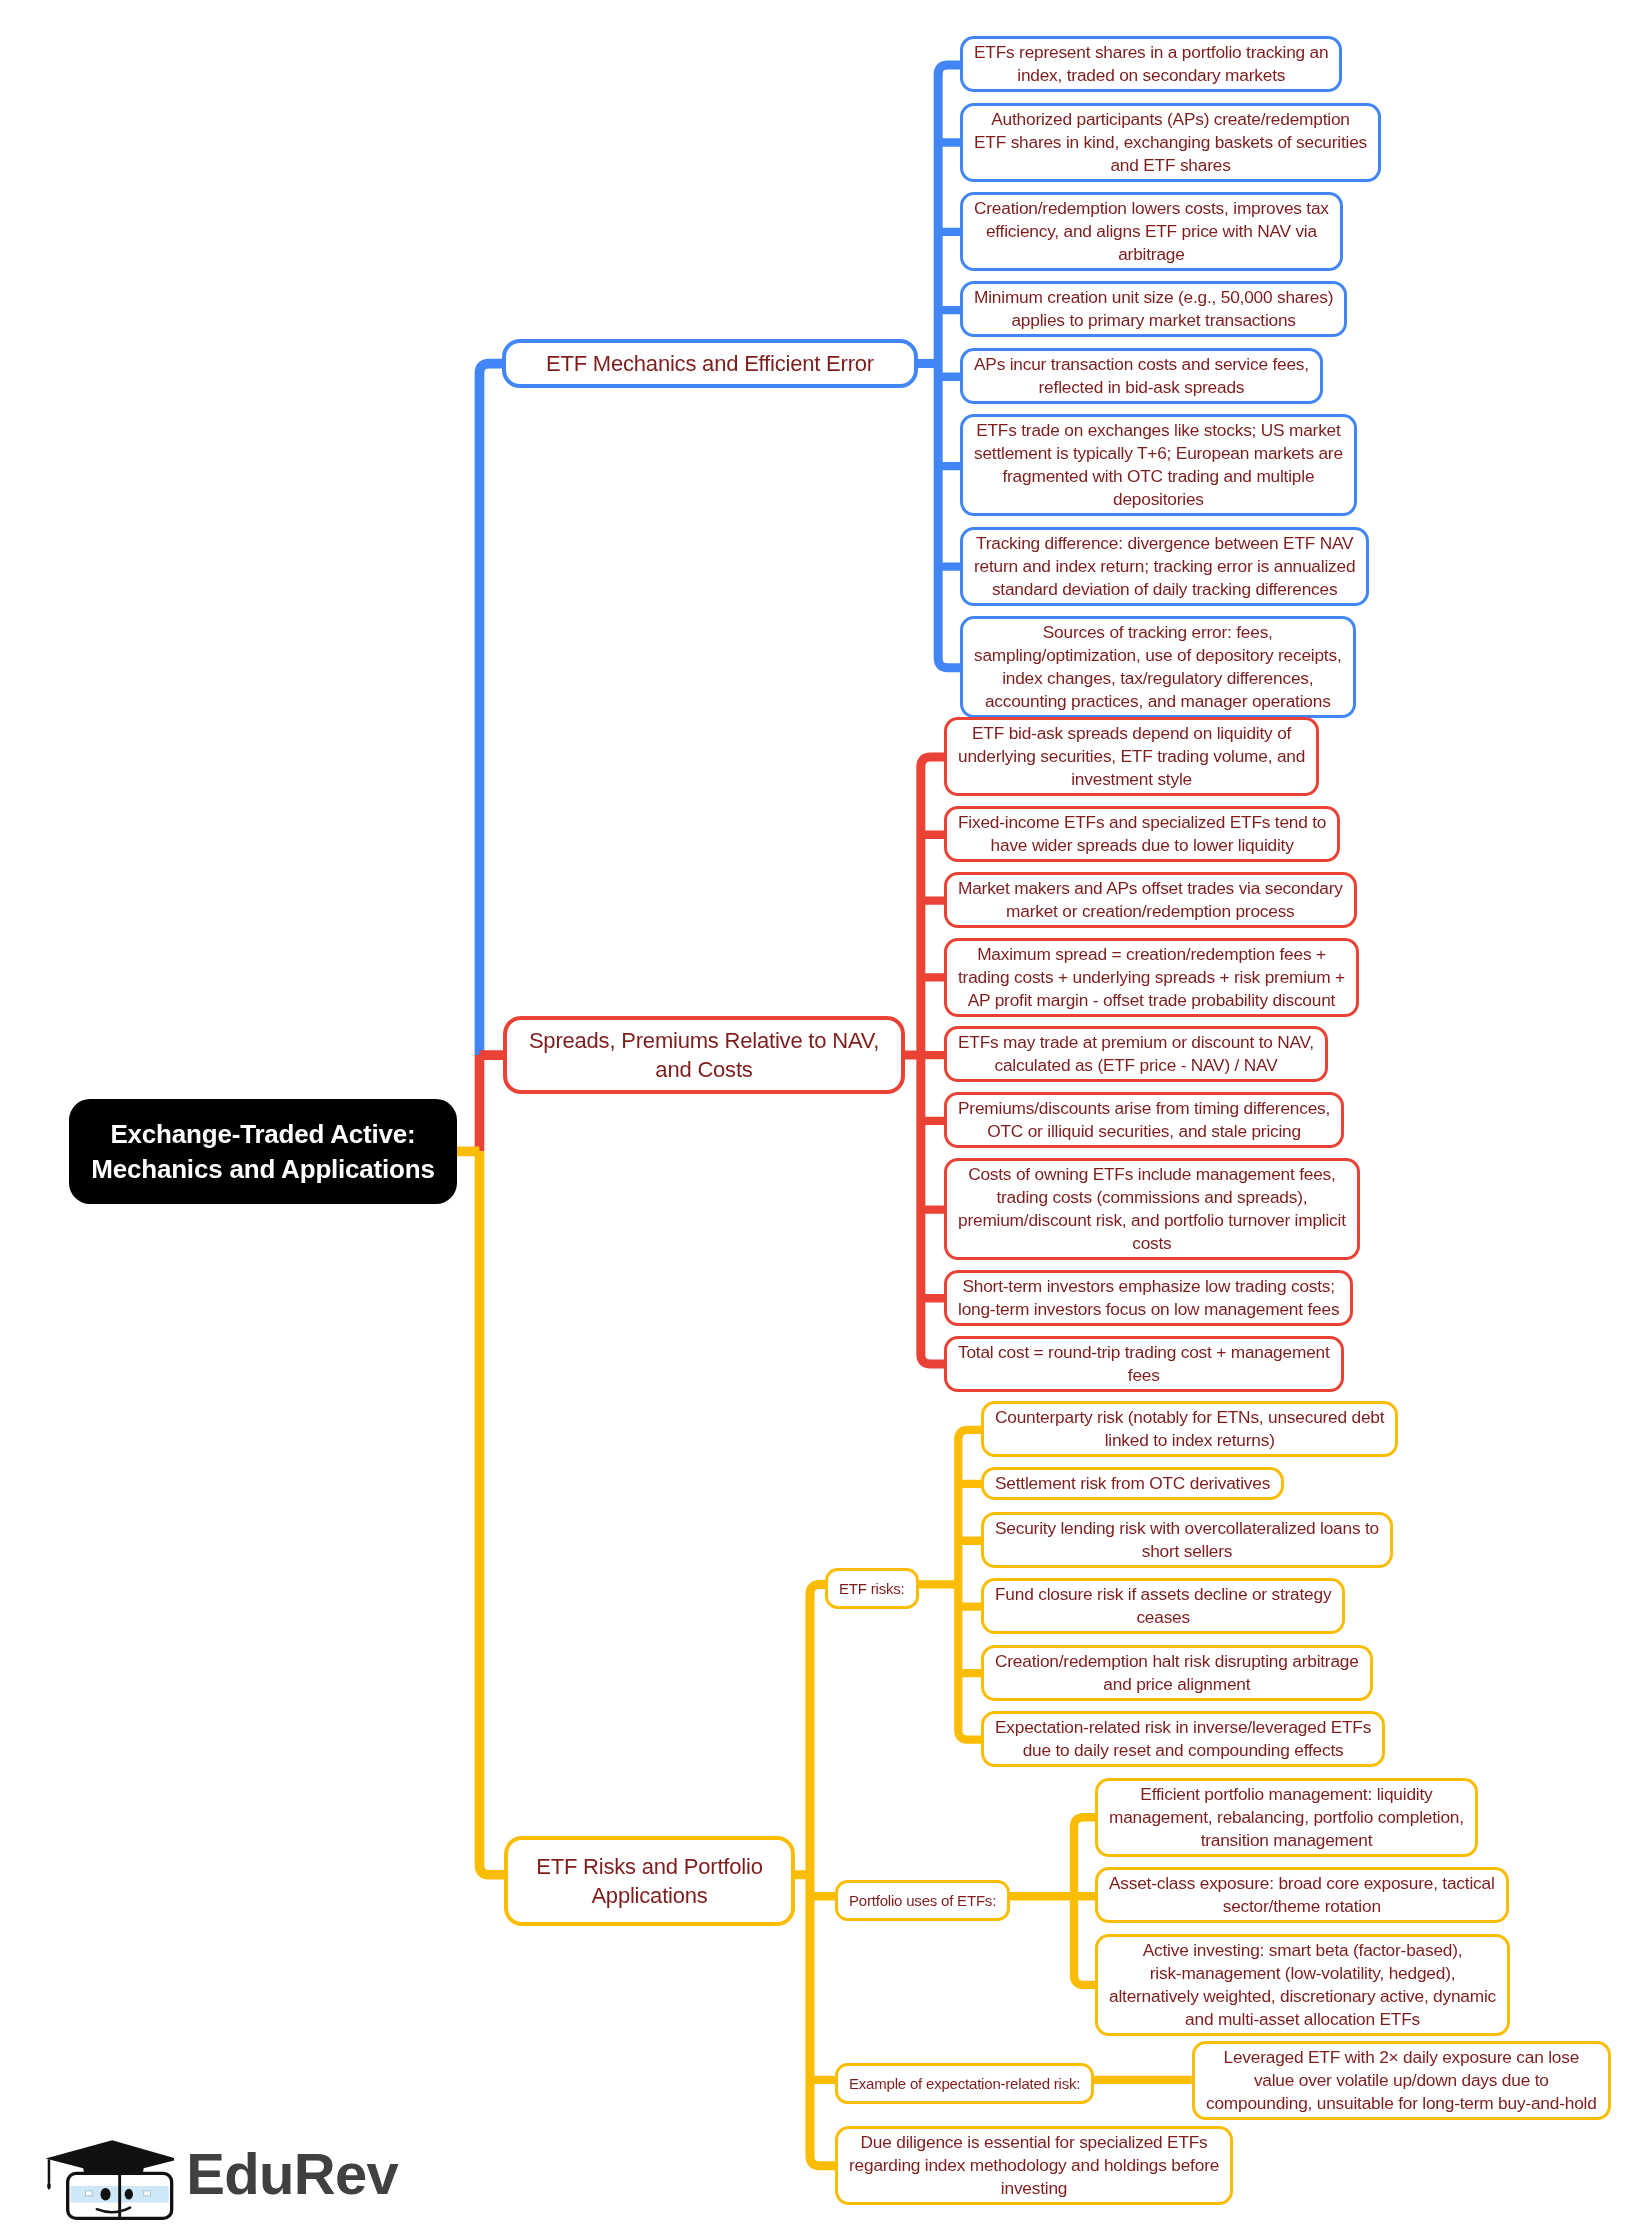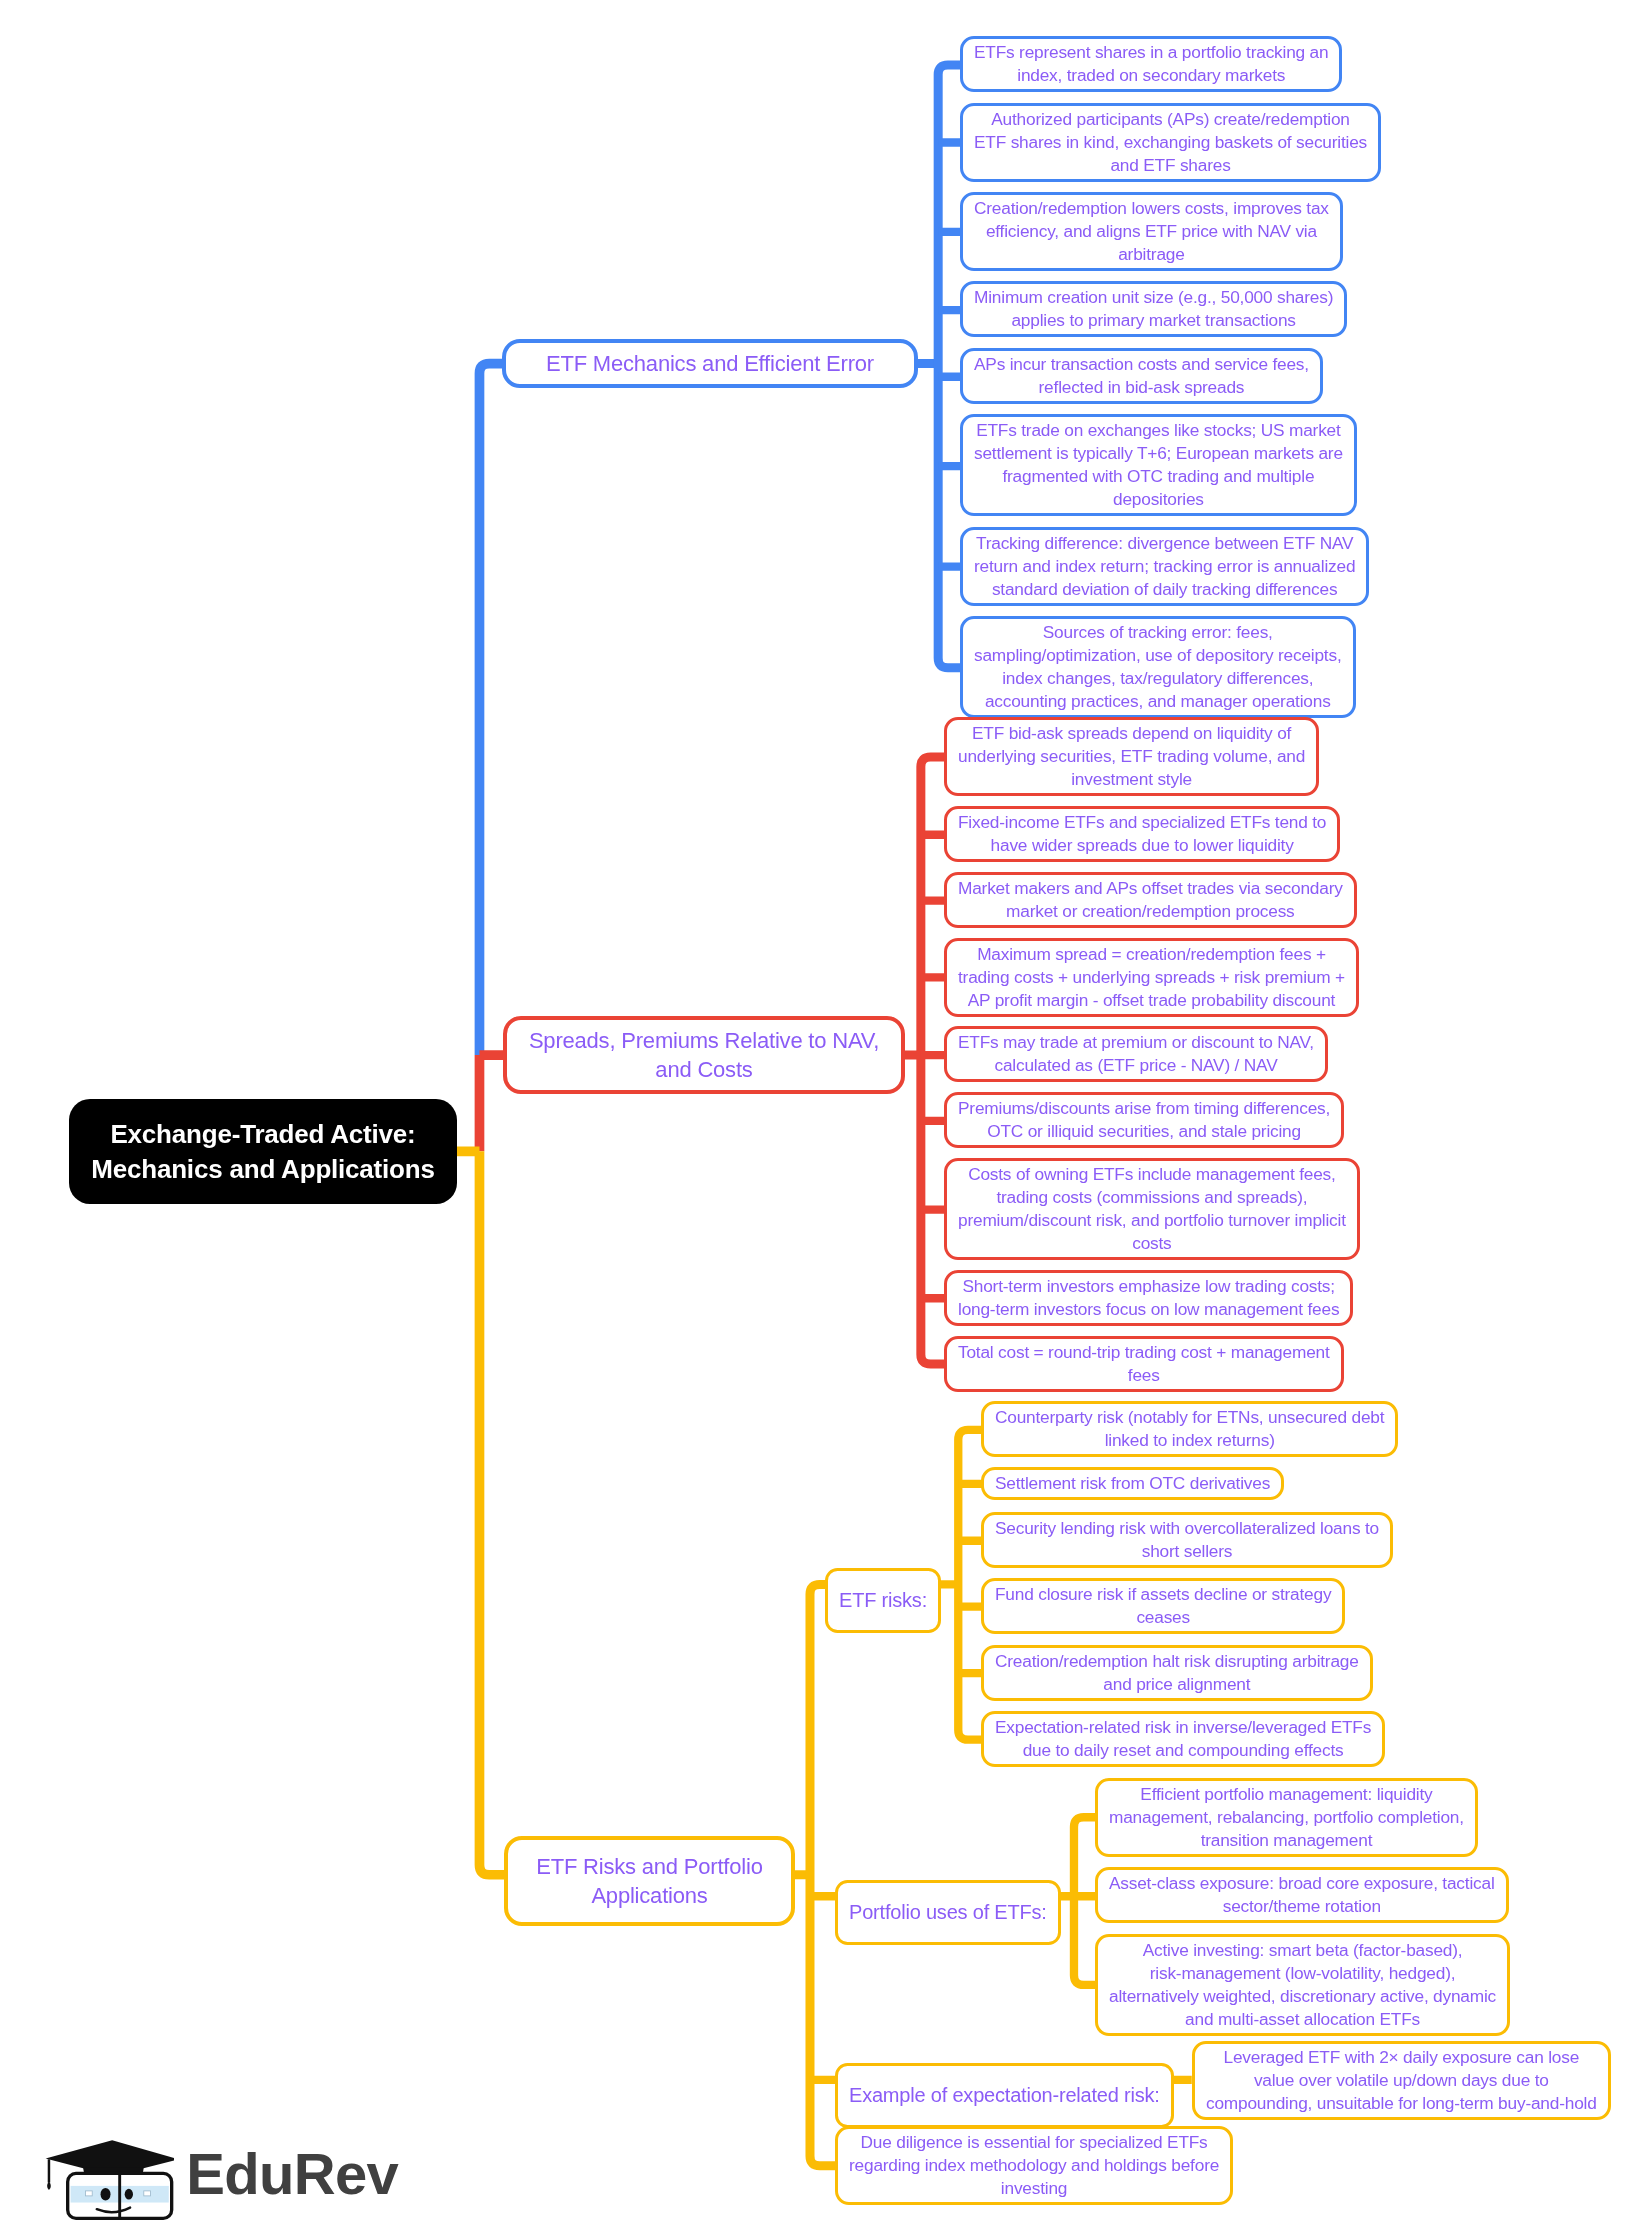--- a/index.html
+++ b/index.html
@@ -1,24 +1,24 @@
 <!DOCTYPE html>
 <html style="font-size:11px"><head>
 <meta charset="utf-8">
 <style>
   html,body{margin:0;padding:0;background:#ffffff;}
   body{width:1647px;height:2239px;position:relative;font-family:"Liberation Sans",sans-serif;}
   #canvas{position:absolute;left:0;top:0;width:1647px;height:2239px;}
   svg.wires{position:absolute;left:0;top:0;z-index:1;}
-  .node{position:absolute;z-index:2;box-sizing:border-box;background:#ffffff;color:#8b5cf6;
+  .node{position:absolute;z-index:2;box-sizing:border-box;background:#ffffff;color:#7f1d1d;
         text-align:center;white-space:pre;display:flex;align-items:center;justify-content:center;}
   .leaf{border:3.5px solid;border-radius:14px;font-size:17.3px;line-height:23px;
         padding:2.1px 11px;letter-spacing:-0.2px;width:max-content;}
-  .sublabel{border:3.5px solid;border-radius:12.5px;font-size:20px;line-height:23px;
-        padding:18px 11px;letter-spacing:-0.2px;width:max-content;}
+  .sublabel{border:3.5px solid;border-radius:12.5px;font-size:15px;line-height:23px;
+        padding:6px 11px;letter-spacing:-0.2px;width:max-content;}
   .branch{border:4.2px solid;border-radius:18px;font-size:22px;line-height:29px;
         padding:0 14px;letter-spacing:-0.2px;}
   .blue{border-color:#4285f4;}
   .red{border-color:#ea4335;}
   .yellow{border-color:#fbbc04;}
   .root{background:#000000;color:#ffffff;border:none;border-radius:21px;
         font-size:26px;font-weight:bold;line-height:35px;letter-spacing:-0.2px;}
   .logo{position:absolute;left:24px;top:2107px;width:374px;height:132px;z-index:2;display:flex;align-items:center;}
   .logo-text{font-size:58px;font-weight:bold;color:#404040;letter-spacing:-0.7px;margin-left:12.5px;}
 </style>

